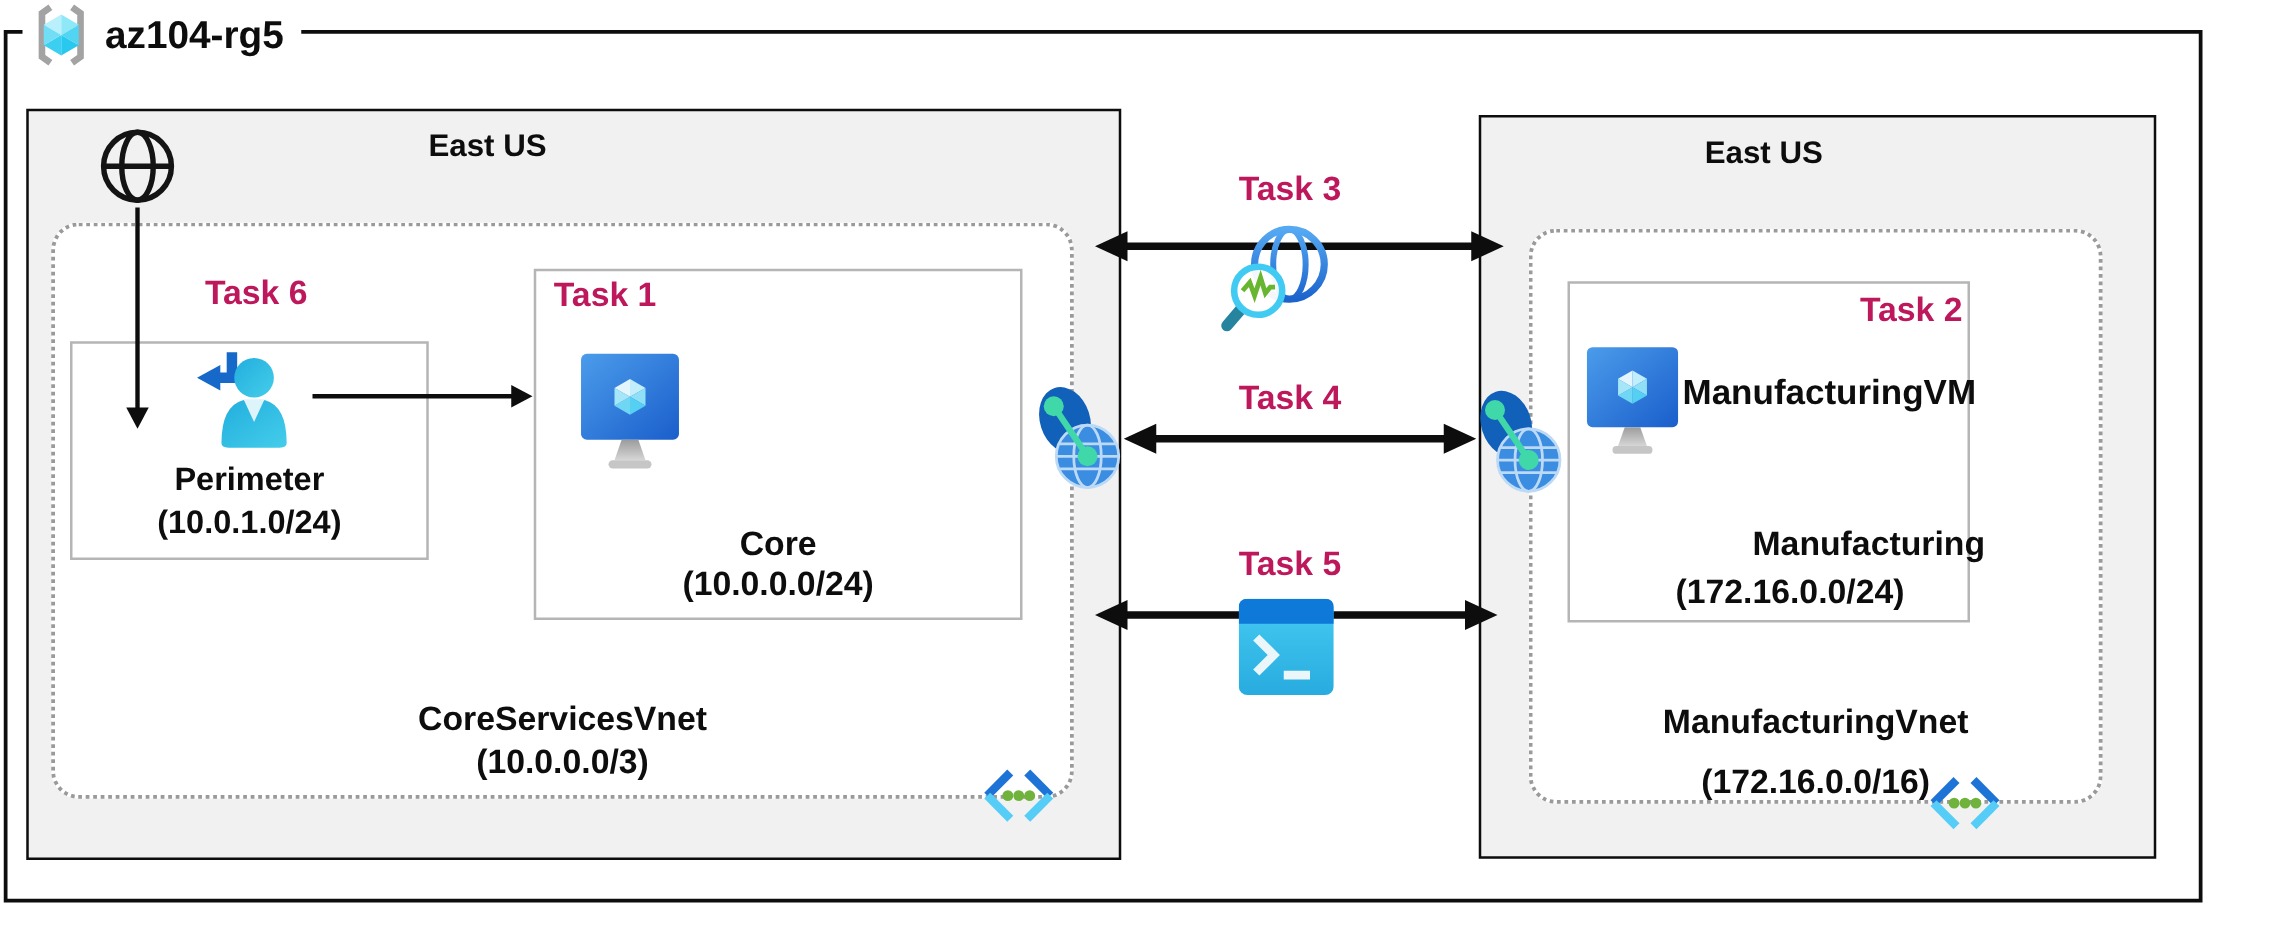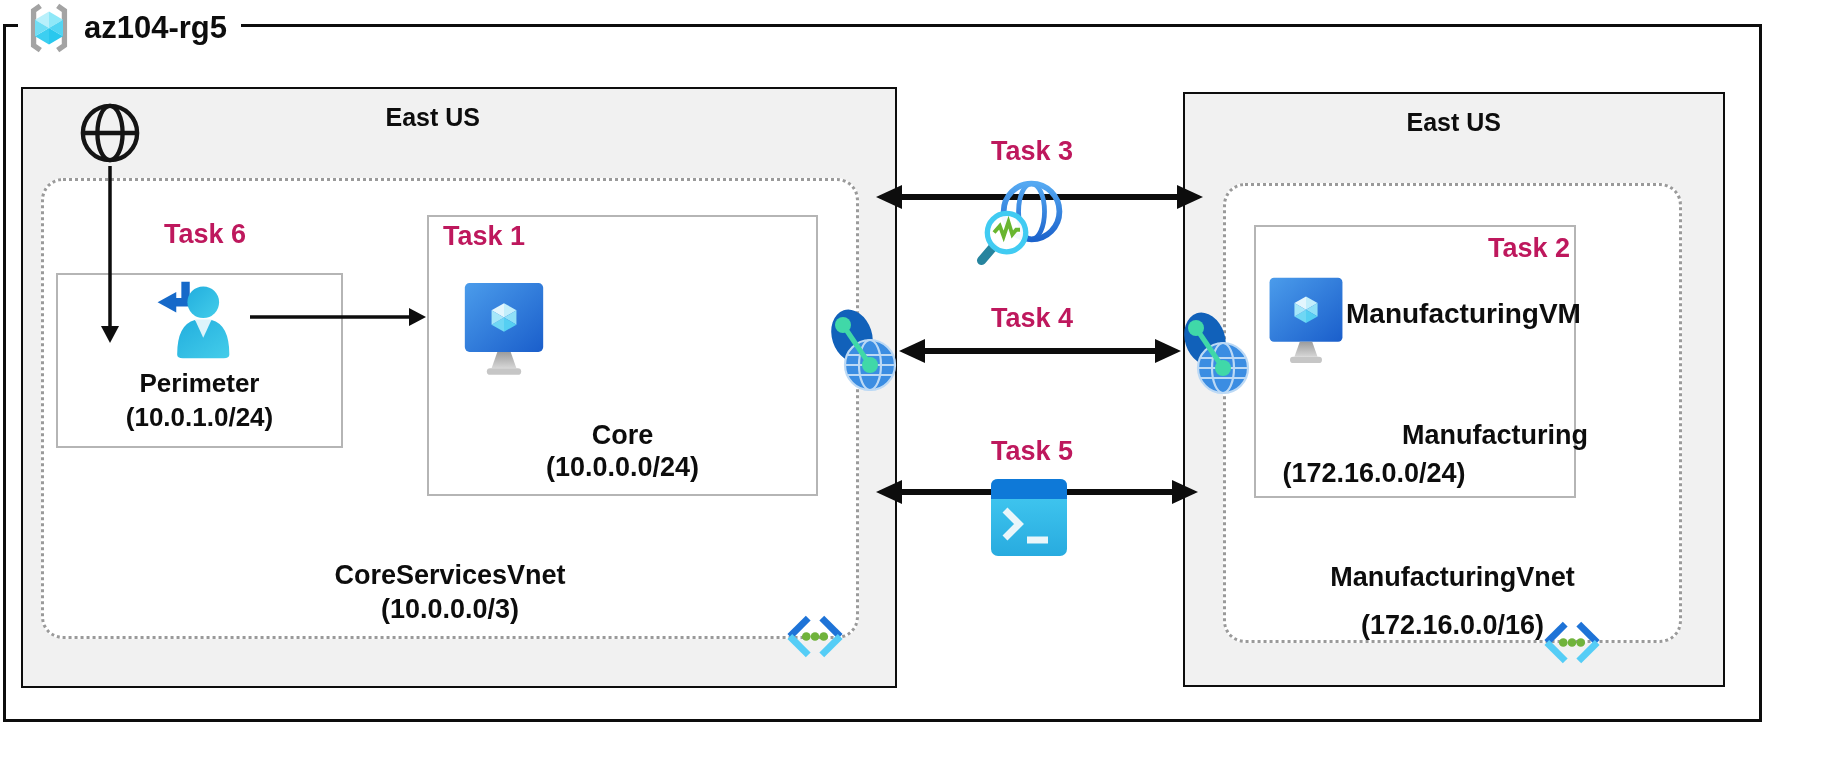--- a/index.html
+++ b/index.html
@@ -3,21 +3,21 @@
 <meta charset="utf-8">
 <style>
   html,body{margin:0;padding:0;background:#fff;}
   .canvas{position:relative;width:1828px;height:759px;background:#fff;overflow:hidden;
           font-family:"Liberation Sans",sans-serif;color:#0d0d0d;}
   .abs{position:absolute;box-sizing:border-box;}
   .rg-box{border:3px solid #0d0d0d;background:#fff;}
   .rg-label{display:flex;align-items:center;background:#fff;padding:0 14px 0 4px;}
   .rg-name{font-size:31px;font-weight:700;margin-left:8px;white-space:nowrap;}
   .region{background:#f1f1f1;border:2.5px solid #0d0d0d;}
-  .region-title{font-size:25px;font-weight:700;text-align:right;line-height:28px;}
+  .region-title{font-size:25px;font-weight:700;text-align:center;line-height:28px;}
   .vnet-box{background:#ffffff;border:3px dotted #9a9a9a;border-radius:22px;}
   .subnet-box{background:#ffffff;border:2px solid #b5b5b5;}
   .task-label{font-size:27px;font-weight:700;color:#be185d;line-height:30px;white-space:nowrap;}
   .vm-name{font-size:28px;font-weight:700;line-height:32px;white-space:nowrap;}
   .subnet-text{font-size:26px;font-weight:700;text-align:center;line-height:30px;}
   .subnet-text-lg{font-size:27px;font-weight:700;text-align:center;line-height:30px;}
   .vnet-text{font-size:27px;font-weight:700;text-align:center;line-height:31px;}
   .ta-c{text-align:center;}
   .ta-r{text-align:right;}
   svg{display:block;}
@@ -50,21 +50,21 @@
   <div class="abs task-label ta-c" style="left:972px;top:436px;width:120px;">Task 5</div>
 
   <div class="abs subnet-text" style="left:56px;top:368px;width:287px;">Perimeter</div>
   <div class="abs subnet-text" style="left:56px;top:402px;width:287px;">(10.0.1.0/24)</div>
 
   <div class="abs subnet-text-lg" style="left:427px;top:420px;width:391px;">Core</div>
   <div class="abs subnet-text-lg" style="left:427px;top:452px;width:391px;">(10.0.0.0/24)</div>
 
   <div class="abs vm-name" style="left:1346px;top:298px;">ManufacturingVM</div>
   <div class="abs subnet-text-lg" style="left:1254px;top:420px;width:390px;margin-left:46px;">Manufacturing</div>
-  <div class="abs subnet-text-lg" style="left:1234px;top:458px;width:280px;">(172.16.0.0/24)</div>
+  <div class="abs subnet-text-lg" style="left:1292px;top:458px;width:280px;">(172.16.0.0/24)</div>
 
   <div class="abs vnet-text" style="left:41px;top:560px;width:818px;">CoreServicesVnet</div>
   <div class="abs vnet-text" style="left:41px;top:594px;width:818px;">(10.0.0.0/3)</div>
   <div class="abs vnet-text" style="left:1223px;top:562px;width:459px;">ManufacturingVnet</div>
   <div class="abs vnet-text" style="left:1223px;top:610px;width:459px;text-align:center;">(172.16.0.0/16)</div>
 
   <svg class="abs" style="left:0;top:0;" width="1828" height="759" viewBox="0 0 1828 759">
     <g stroke="#0d0d0d" stroke-width="6" fill="#0d0d0d">
       <line x1="899" y1="197" x2="1180" y2="197"></line>
       <polygon points="876,197 902,185 902,209" stroke="none"></polygon>

